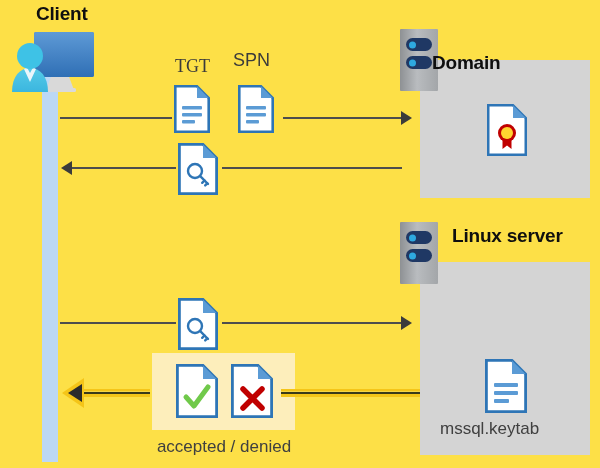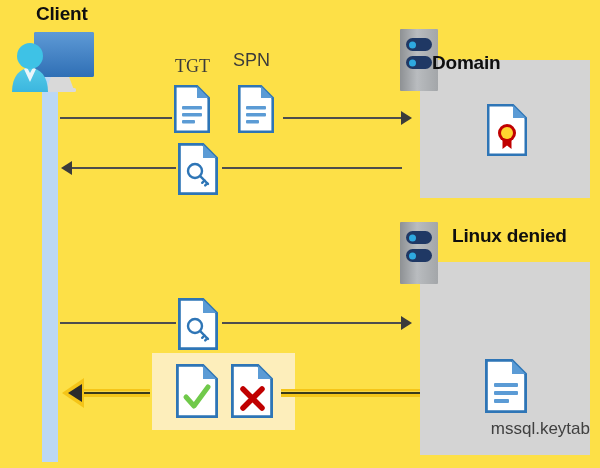--- a/index.html
+++ b/index.html
@@ -171,34 +171,34 @@
     </svg>
   </div>
 
   <div class="abs gray-panel" style="left:420px; top:262px; width:170px; height:193px;"></div>
 
   <div class="abs server-rack" style="left:400px; top:222px; width:38px; height:62px;">
     <div class="rack-led" style="left:6px; top:9px; width:26px; height:13px;"></div>
     <div class="rack-led" style="left:6px; top:27px; width:26px; height:13px;"></div>
   </div>
 
-  <div class="abs title" style="left:452px; top:224px;">Linux denied</div>
+  <div class="abs title" style="left:452px; top:224px;">Linux server</div>
 
 
   <div class="abs" style="left:485px; top:359px; width:42px; height:54px;">
     <svg width="42" height="54" viewBox="0 0 42 54">
       <path d="M1.4 1.4 H27 L40.6 15 V52.6 H1.4 Z" fill="#ffffff" stroke="#2e75b6" stroke-width="2.8"></path>
       <path d="M27 1.4 L40.6 15 H27 Z" fill="#5b9bd5"></path>
       <rect x="9" y="24" width="24" height="4" rx="1" fill="#5b9bd5"></rect>
       <rect x="9" y="32" width="24" height="4" rx="1" fill="#5b9bd5"></rect>
       <rect x="9" y="40" width="15" height="4" rx="1" fill="#5b9bd5"></rect>
     </svg>
   </div>
 
-  <div class="abs caption" style="left:440px; top:418px; width:150px; text-align:right;">mssql.keytab</div>
+  <div class="abs caption" style="left:440px; top:418px; width:150px; text-align:left;">mssql.keytab</div>
 
   <div class="abs line-gray" style="left:60px; top:117px; width:112px;"></div>
   <div class="abs line-gray" style="left:283px; top:117px; width:118px;"></div>
   <div class="abs arrowhead arrow-right" style="left:401px; top:111px;"></div>
 
   <div class="abs doc-label" style="left:175px; top:56px;font-family:Liberation Serif, serif;">TGT</div>
   <div class="abs doc-label" style="left:233px; top:50px;">SPN</div>
 
   <div class="abs" style="left:174px; top:85px; width:36px; height:48px;">
     <svg width="36" height="48" viewBox="0 0 36 48">
@@ -274,14 +274,15 @@
   </div>
 
   <div class="abs" style="left:231px; top:364px; width:42px; height:54px;">
     <svg width="42" height="54" viewBox="0 0 42 54">
       <path d="M1.4 1.4 H27 L40.6 15 V52.6 H1.4 Z" fill="#ffffff" stroke="#2e75b6" stroke-width="2.8"></path>
       <path d="M27 1.4 L40.6 15 H27 Z" fill="#5b9bd5"></path>
       <path d="M12 25 L31 44 M31 25 L12 44" fill="none" stroke="#c00000" stroke-width="5.5" stroke-linecap="round"></path>
     </svg>
   </div>
 
+  <div class="abs caption" style="left:143px; top:436px; width:162px; text-align:center;">accepted / denied</div>
 
 </div>
 
 </body></html>

